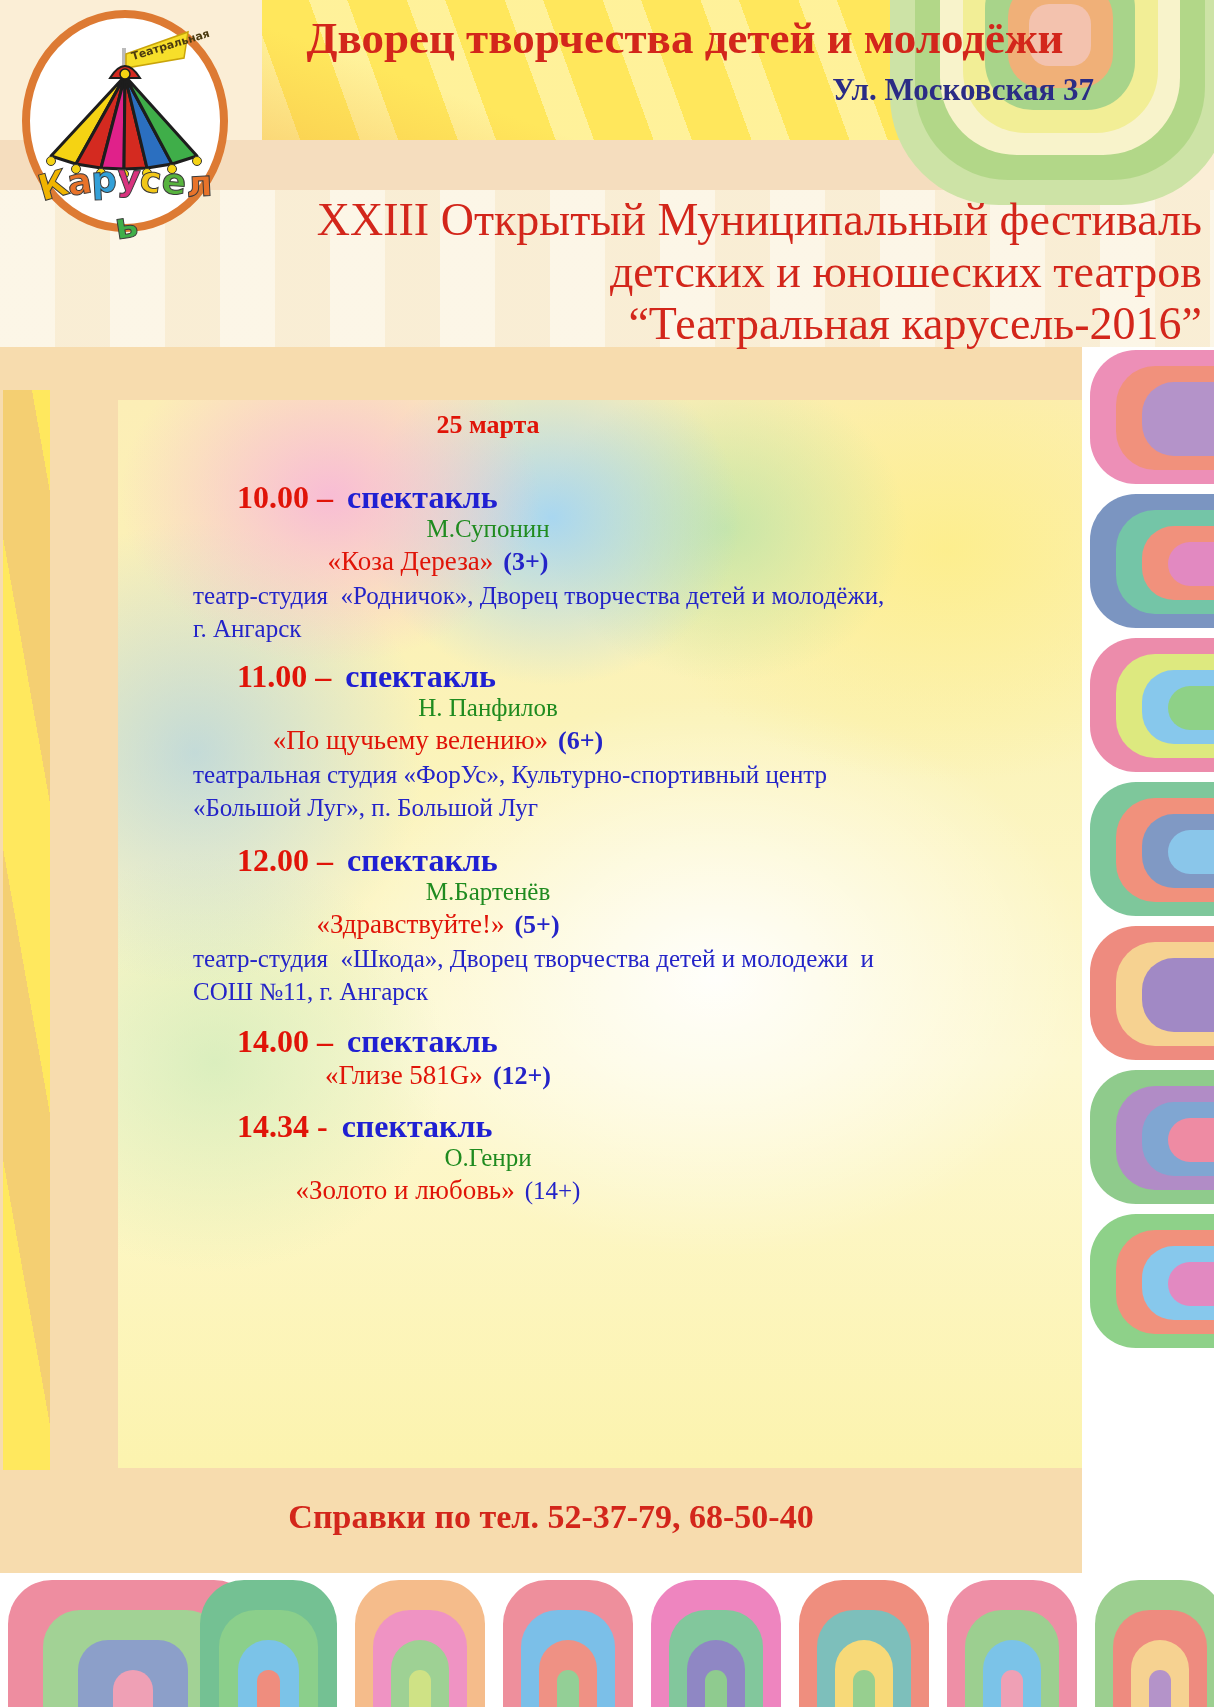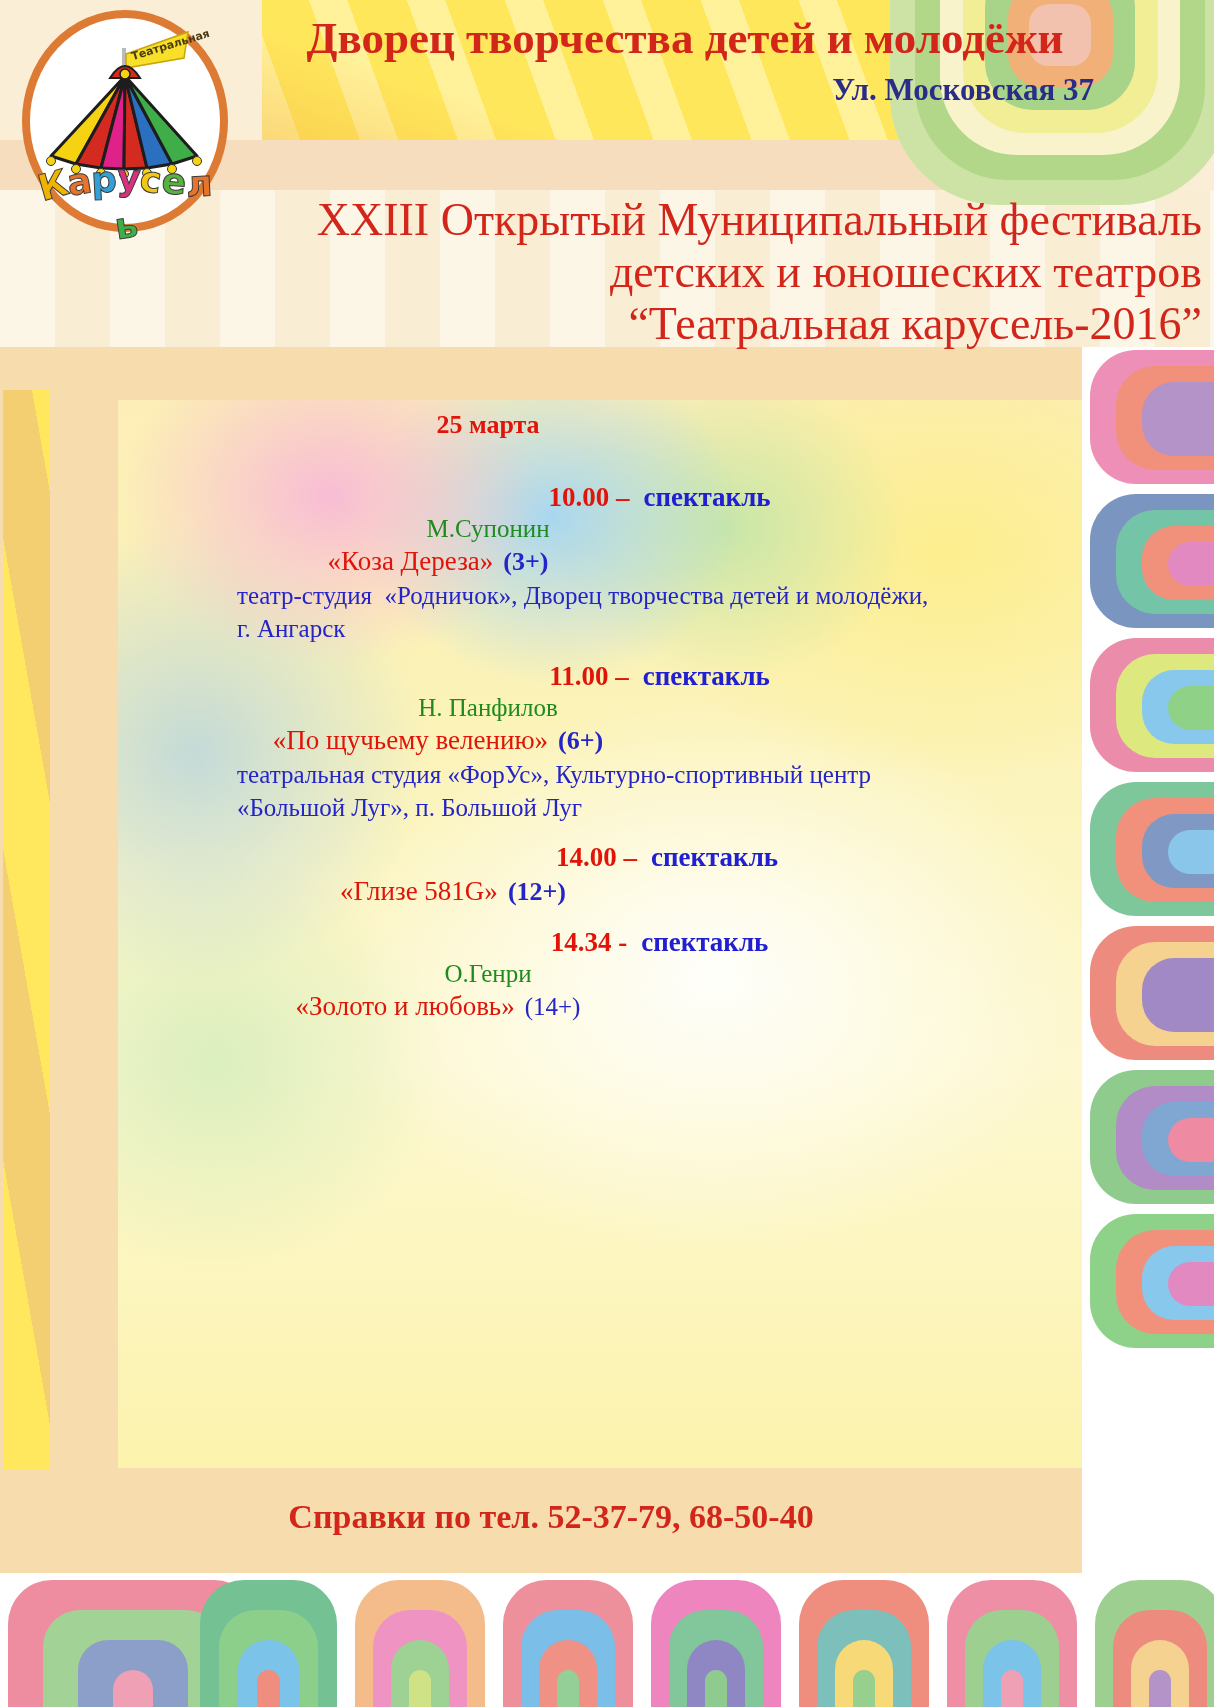--- a/index.html
+++ b/index.html
@@ -35,29 +35,29 @@
       radial-gradient(ellipse 430px 310px at 86% 14%, rgba(253,238,140,.95), rgba(253,238,140,0) 75%),
       radial-gradient(ellipse 330px 330px at 8% 33%,  rgba(150,198,240,.55), rgba(150,198,240,0) 70%),
       radial-gradient(ellipse 330px 300px at 10% 62%, rgba(196,232,178,.60), rgba(196,232,178,0) 70%),
       radial-gradient(ellipse 520px 390px at 62% 54%, rgba(255,255,255,.92), rgba(255,255,255,0) 72%),
       linear-gradient(180deg,#fceeb6 0%,#fbf3b8 30%,#fdf8d0 62%,#fcf3ae 100%);}
 
   
   .schedule{left:118px;top:400px;width:964px;height:1068px;z-index:7;}
   .date-line{width:740px;margin-top:8px;text-align:center;font-size:26px;line-height:34px;
      font-weight:bold;color:#e01408;}
-  .time-line{margin-left:119px;font-size:27px;line-height:34px;font-weight:bold;white-space:pre;text-align:center;}
+  .time-line{margin-left:119px;font-size:32px;line-height:34px;font-weight:bold;white-space:pre;}
   .time-part{color:#e01408;}
   .type-part{color:#2020d2;margin-left:14px;}
   .author-line{width:740px;text-align:center;font-size:25px;line-height:30px;color:#1f8b1f;}
   .title-line{width:640px;text-align:center;font-size:27px;line-height:34px;white-space:pre;}
   .play-title{color:#e01408;font-weight:normal;}
   .age{color:#2424c8;font-size:25px;margin-left:10px;}
   .age.b{font-weight:bold;font-size:26px;}
-  .org-line{margin-left:119px;font-size:25px;line-height:33px;color:#2424c8;white-space:pre-wrap;}
+  .org-line{margin-left:75px;font-size:25px;line-height:33px;color:#2424c8;white-space:pre-wrap;}
 
   
   .phone-line{left:0;top:1498px;width:1082px;text-align:center;padding-left:20px;
      font-size:34px;font-weight:bold;color:#d3261b;z-index:7;}
 
   
   .shape-layer{position:absolute;}
   .right-col-shape,.bottom-row-shape,.corner-ring{position:absolute;}
 
   
@@ -110,21 +110,28 @@
           <div class="org-line">театр-студия  «Родничок», Дворец творчества детей и молодёжи,</div>
           <div class="org-line">г. Ангарск</div>
         </div>
         <div class="event" style="margin-top: 14px;">
           <div class="time-line"><span class="time-part">11.00 –</span><span class="type-part">спектакль</span></div>
           <div class="author-line">Н. Панфилов</div>
           <div class="title-line"><span class="play-title">«По щучьему велению»</span><span class="age b">(6+)</span></div>
           <div class="org-line">театральная студия «ФорУс», Культурно-спортивный центр</div>
           <div class="org-line">«Большой Луг», п. Большой Луг</div>
         </div>
-        <div class="event" style="margin-top: 16px; padding-left: 15px;">
+        <div class="event" style="margin-top: 19px;">
+          <div class="time-line"><span class="time-part">12.00 –</span><span class="type-part">спектакль</span></div>
+          <div class="author-line">М.Бартенёв</div>
+          <div class="title-line"><span class="play-title">«Здравствуйте!»</span><span class="age b">(5+)</span></div>
+          <div class="org-line">театр-студия  «Шкода», Дворец творчества детей и молодежи  и</div>
+          <div class="org-line">СОШ №11, г. Ангарск</div>
+        </div>
+        <div class="event" style="margin-top: 16px;">
           <div class="time-line"><span class="time-part">14.00 –</span><span class="type-part">спектакль</span></div>
           <div class="title-line"><span class="play-title">«Глизе 581G»</span><span class="age b">(12+)</span></div>
         </div>
         <div class="event" style="margin-top: 16px;">
           <div class="time-line"><span class="time-part">14.34 -</span><span class="type-part">спектакль</span></div>
           <div class="author-line">О.Генри</div>
           <div class="title-line"><span class="play-title">«Золото и любовь»</span><span class="age">(14+)</span></div>
         </div>
       </div>
   </div>

